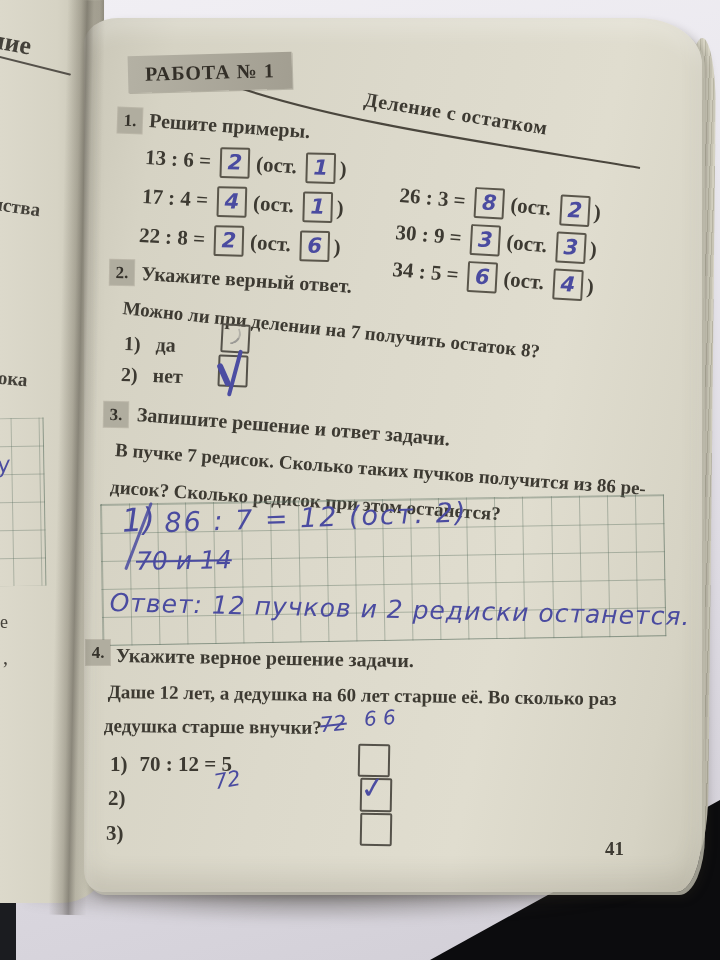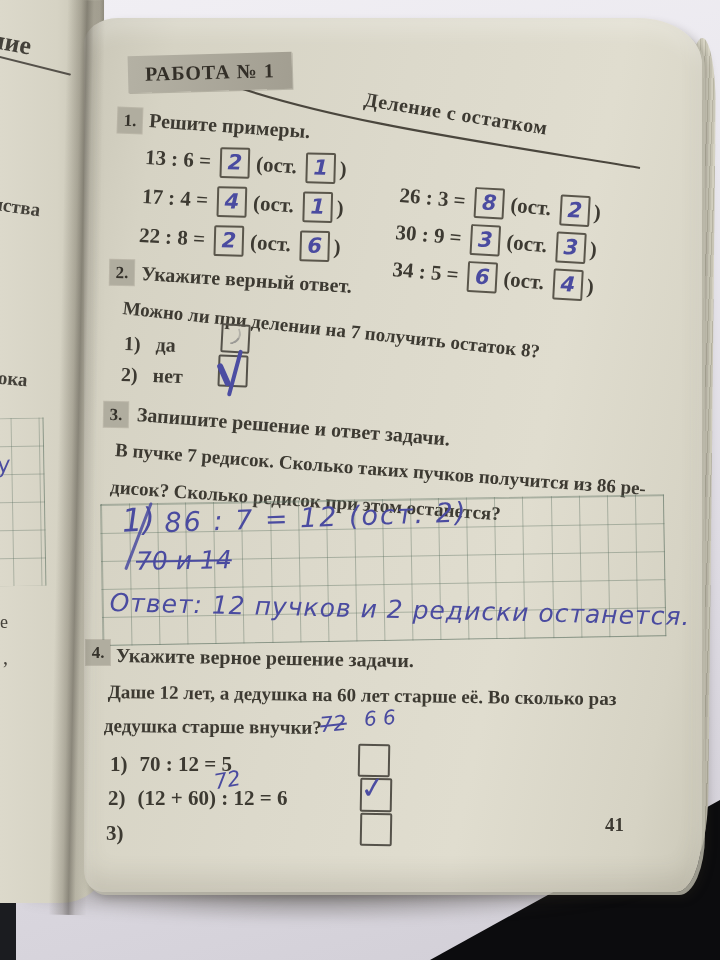--- a/index.html
+++ b/index.html
@@ -235,27 +235,26 @@
 
   <div class="abs eqrow" style="left:26px;top:734px">
     <span class="print" style="margin-right:12px">1)</span>
     <span class="print">70 : 12 = 5</span>
   </div>
   <div class="abs cbox" style="left:274px;top:726px;width:28px;height:29px;transform:rotate(1deg)"></div>
 
   <div class="abs hw" style="left:130px;top:750px;font-size:21px;transform:rotate(-10deg)">72</div>
   <div class="abs eqrow" style="left:24px;top:768px">
     <span class="print" style="margin-right:12px">2)</span>
-    <span class="print">(12 + 60) : 12 = 6</span>
   </div>
   <div class="abs cbox" style="left:276px;top:760px;width:28px;height:30px;transform:rotate(1deg)">
     <span class="abs small-check" style="left:-2px;top:-10px">✓</span>
   </div>
 
   <div class="abs eqrow" style="left:22px;top:803px">
     <span class="print" style="margin-right:12px">3)</span>
   </div>
   <div class="abs cbox" style="left:276px;top:795px;width:28px;height:29px;transform:rotate(1deg)"></div>
 
-  <div class="abs pagenum" style="left:521px;top:796px">41</div>
+  <div class="abs pagenum" style="left:521px;top:820px">41</div>
 </div>
 
 <div class="abs spine-shade"></div>
 
 </body></html>

